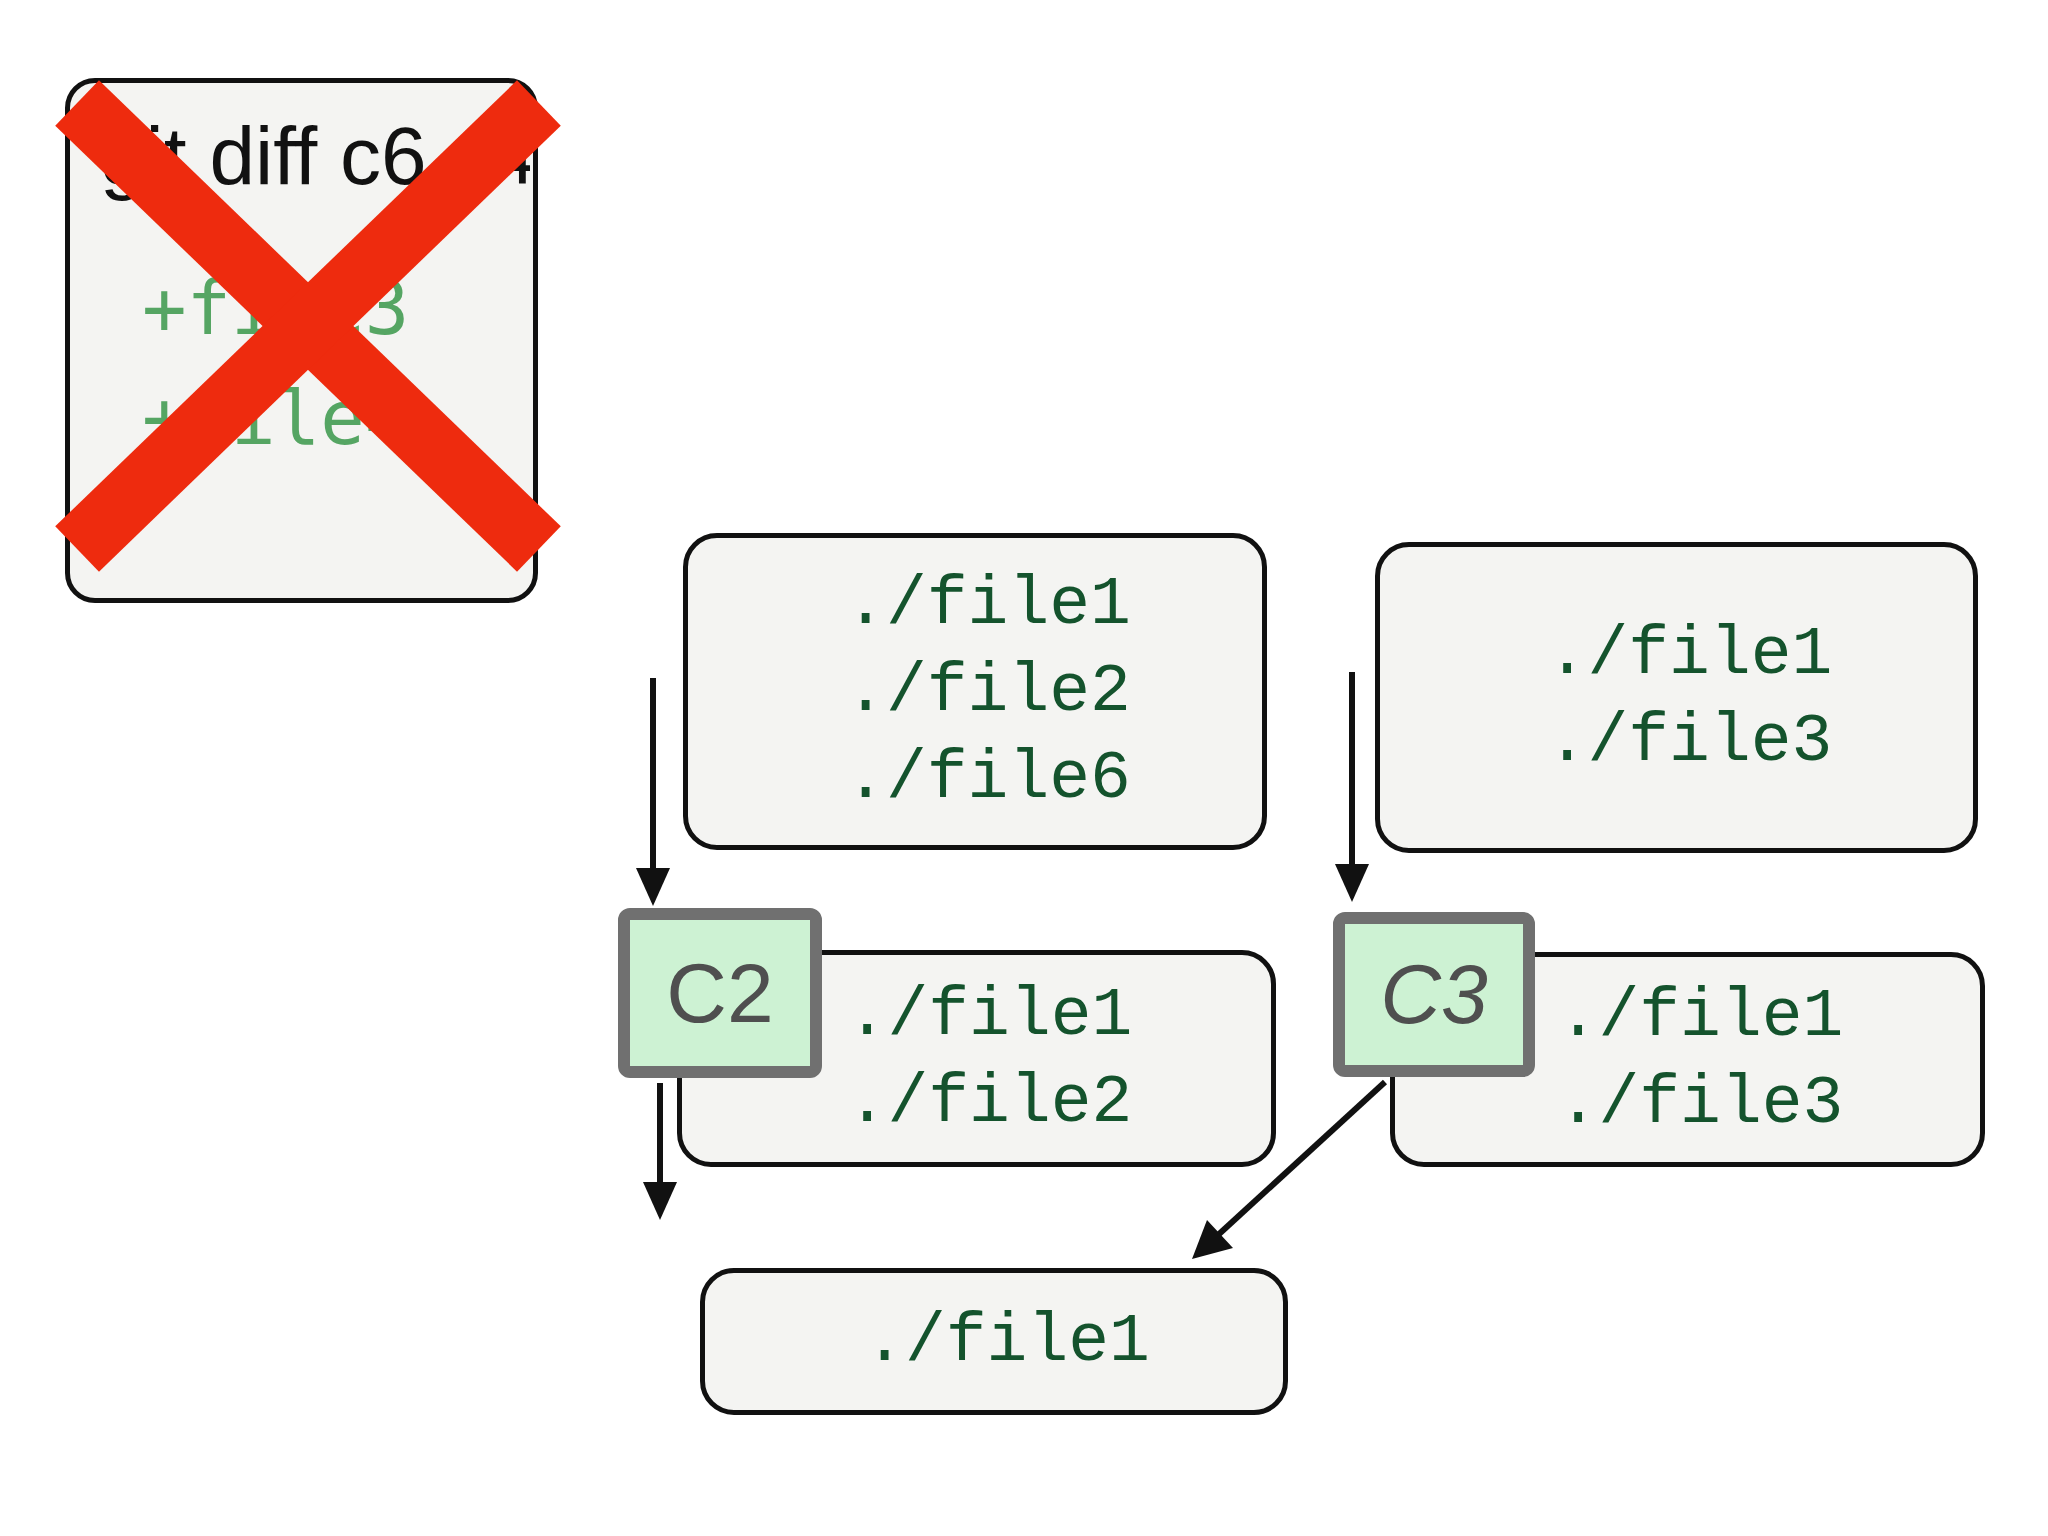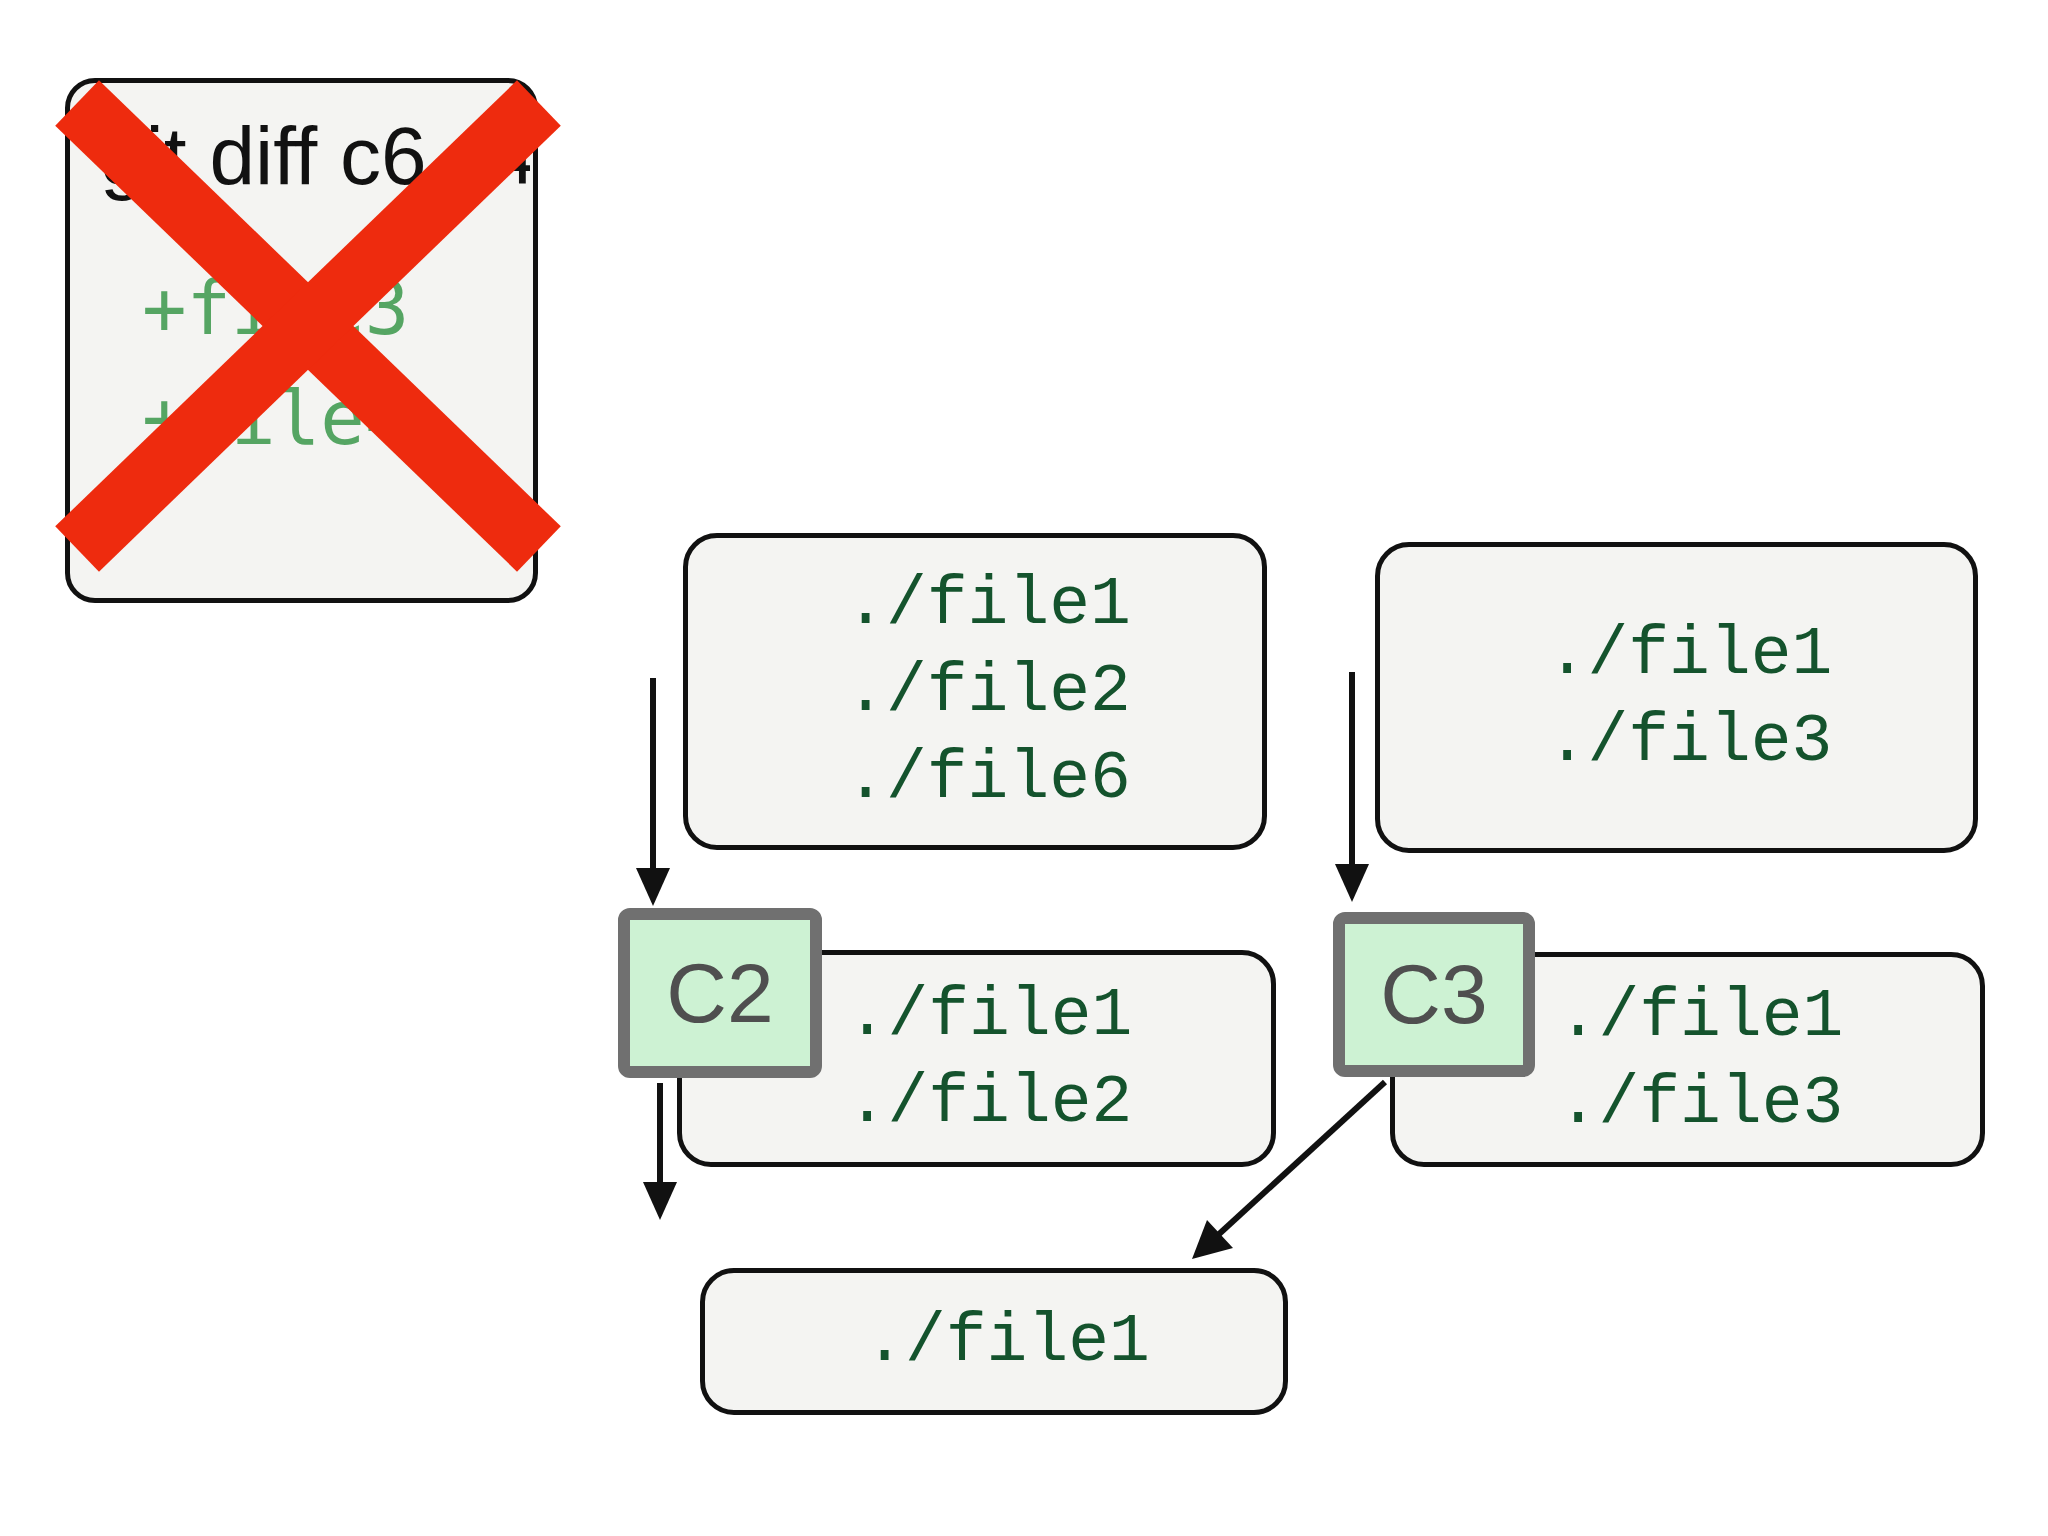--- a/index.html
+++ b/index.html
@@ -48,21 +48,21 @@
   .node{
     position:absolute;background:#cdf2d3;box-sizing:border-box;z-index:3;
     display:flex;align-items:center;justify-content:center;
     color:#4f4f4f;font-size:84px;
   }
   .node.hl{border:25px solid #ee2b0e;border-radius:46px;}
   .node.norm{border:12px solid #707070;border-radius:12px;}
   .n-c6{left:613px;top:483px;width:224px;height:187px;}
   .n-c4{left:1318px;top:483px;width:224px;height:187px;}
   .n-c2{left:618px;top:908px;width:204px;height:170px;}
-  .n-c3{left:1333px;top:912px;width:202px;height:165px;}
+  .n-c3{left:1333px;top:912px;width:202px;height:165px;font-style:italic;}
   .n-c1{left:642px;top:1227px;width:201px;height:165px;}
   
   .arrows{position:absolute;left:0;top:0;width:2048px;height:1536px;z-index:2;pointer-events:none;}
 </style>
 </head>
 <body>
 
 <div class="canvas">
 
   <div class="diff-box">

